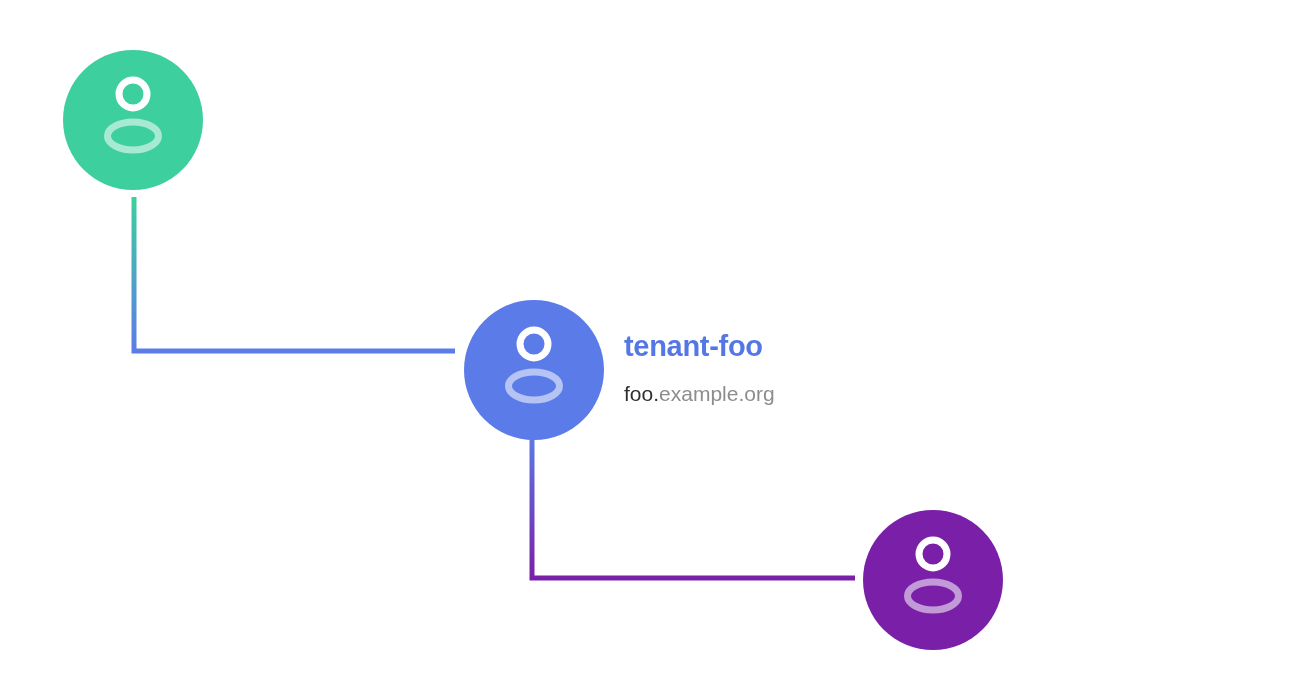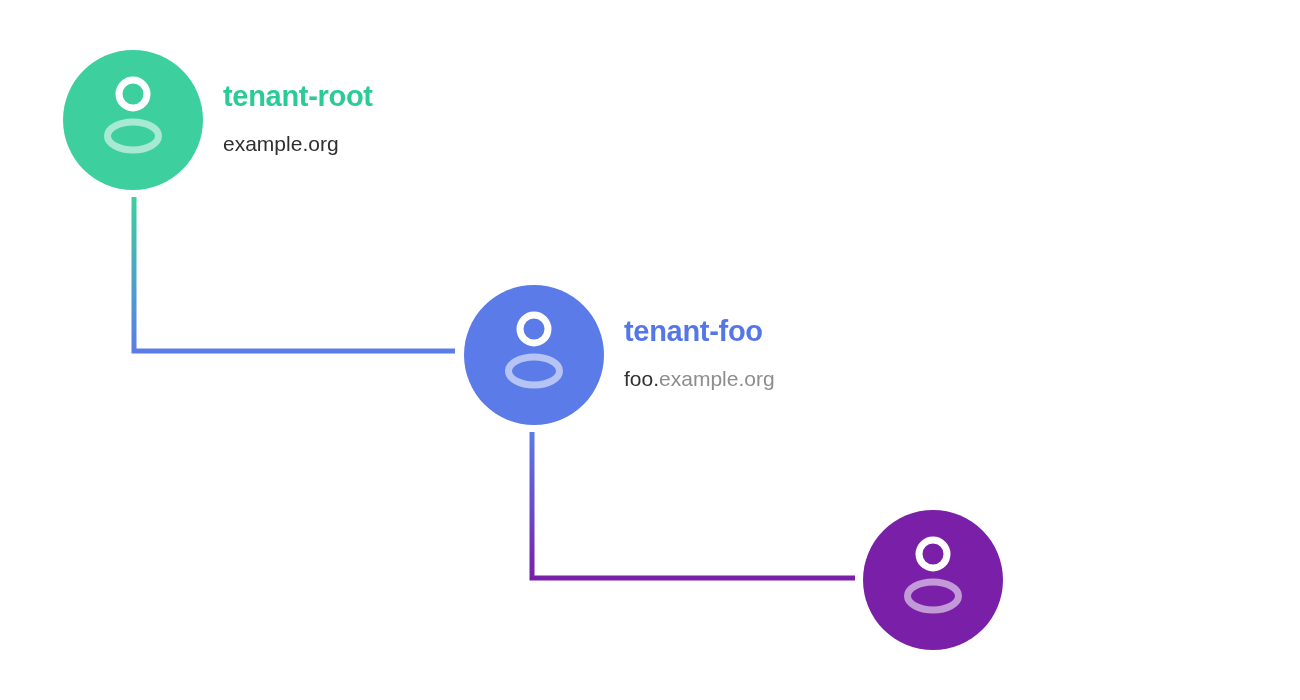--- a/index.html
+++ b/index.html
@@ -22,21 +22,21 @@
     width: 1300px;
     height: 700px;
     display: block;
   }
   .node {
     position: absolute;
     width: 600px;
     height: 140px;
   }
   .node-root { left: 63px;  top: 50px;  }
-  .node-foo  { left: 464px; top: 285px; }
+  .node-foo  { left: 464px; top: 300px; }
   .node-bar  { left: 863px; top: 510px; }
 
   .avatar-circle {
     position: absolute;
     left: 0;
     top: 0;
     width: 140px;
     height: 140px;
     border-radius: 50%;
   }
@@ -86,26 +86,20 @@
     <path d="M 532 432 L 532 578 L 855 578" fill="none" stroke="url(#grad-c2)" stroke-width="5" stroke-linecap="butt" stroke-linejoin="miter"></path>
   </svg>
 
   <div class="node node-root">
     <div class="avatar-circle" style="background: rgb(62, 207, 158);">
       <svg viewBox="0 0 140 140">
         <circle cx="70" cy="44" r="14" fill="none" stroke="#ffffff" stroke-width="7"></circle>
         <ellipse cx="70" cy="86" rx="25.5" ry="14" fill="none" stroke="rgba(255,255,255,0.55)" stroke-width="7"></ellipse>
       </svg>
     </div>
-    <div class="node-text">
-      <div class="node-title" style="color: rgb(43, 203, 151);">tenant-root</div>
-      <div class="node-domain">
-        <span class="domain-own">example.org</span><span class="domain-parent"></span>
-      </div>
-    </div>
   </div>
 
   <div class="node node-foo">
     <div class="avatar-circle" style="background: rgb(91, 124, 232);">
       <svg viewBox="0 0 140 140">
         <circle cx="70" cy="44" r="14" fill="none" stroke="#ffffff" stroke-width="7"></circle>
         <ellipse cx="70" cy="86" rx="25.5" ry="14" fill="none" stroke="rgba(255,255,255,0.55)" stroke-width="7"></ellipse>
       </svg>
     </div>
     <div class="node-text">

